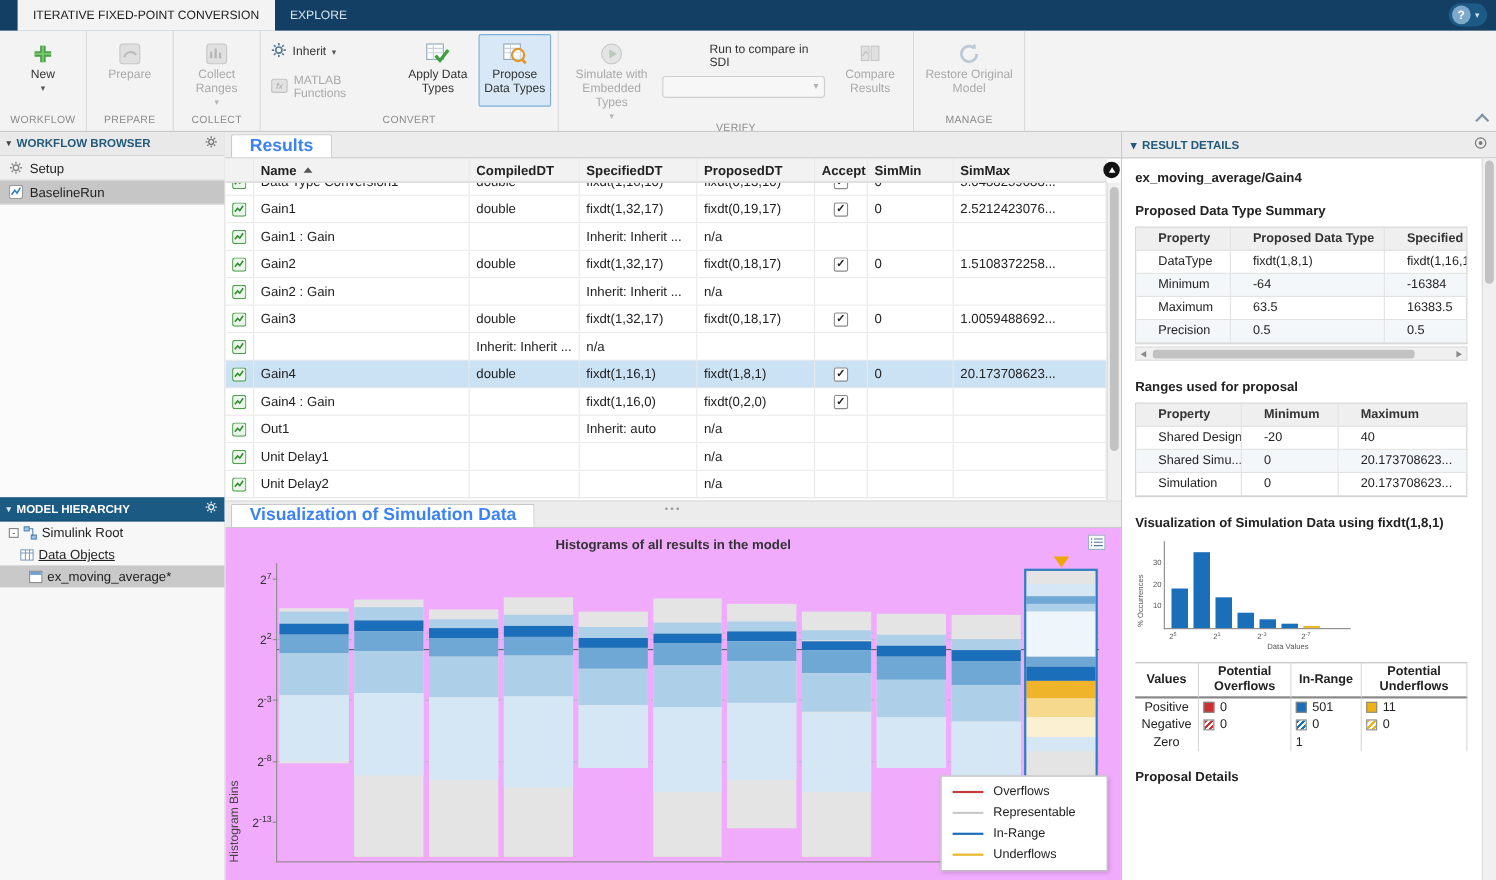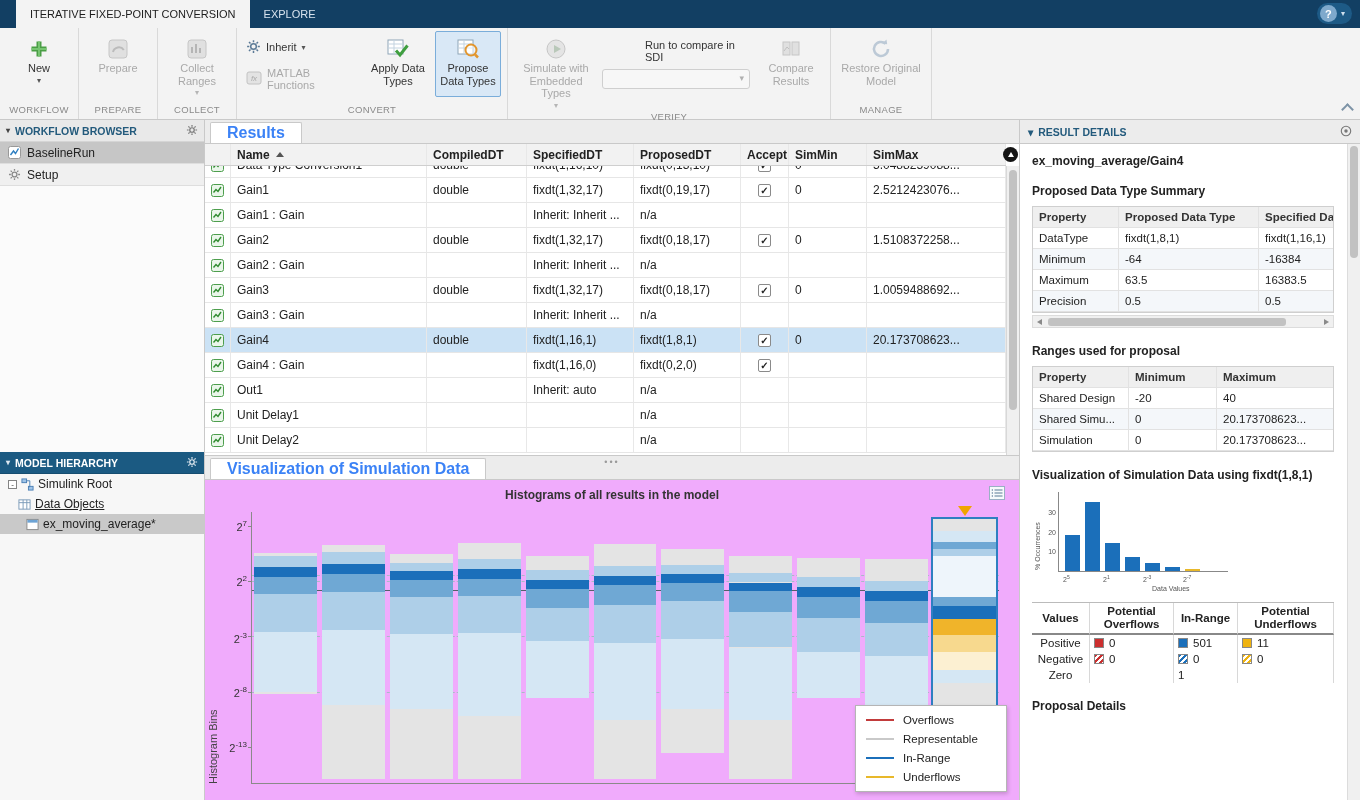--- a/index.html
+++ b/index.html
@@ -98,21 +98,21 @@
   .hl-row { display:flex; align-items:center; gap:9px; font-size:11.5px; color:#222; }
   .hl-swatch { width:28px; height:0; border-top:2.5px solid #000; flex:none; }
 
   
   .details { width:340px; flex:none; display:flex; flex-direction:column; background:#fff; position:relative; }
   .det-head { height:24px; flex:none; background:#ececec; border-bottom:1px solid #c9c9c9; display:flex; align-items:center; gap:5px; padding:0 8px; font-size:10.5px; font-weight:bold; color:#235a7c; }
   .det-body { flex:1; padding:10px 24px 0 12px; overflow:hidden; font-size:12px; color:#222; }
   .det-subject { font-weight:bold; margin-bottom:16px; }
   .det-h { font-weight:bold; margin:16px 0 8px; }
   .dtable { display:grid; border:1px solid #cfcfcf; width:302px; overflow:hidden; background:#fff; }
-  .dcell { padding:0 6px; font-size:11.5px; border-bottom:1px solid #e2e2e2; border-right:1px solid #e2e2e2; white-space:nowrap; overflow:hidden; height:21px; display:flex; align-items:center; color:#222; }
+  .dcell { padding:0 20px; font-size:11.5px; border-bottom:1px solid #e2e2e2; border-right:1px solid #e2e2e2; white-space:nowrap; overflow:hidden; height:21px; display:flex; align-items:center; color:#222; }
   .dh { background:#efefef; font-weight:bold; color:#333; }
   .alt { background:#f4f7fa; }
   .hsb { width:302px; height:13px; background:#f0f0f0; border:1px solid #dcdcdc; margin-top:2px; position:relative; }
   .hsb .harrow { position:absolute; top:0; width:13px; height:11px; display:flex; align-items:center; justify-content:center; cursor:pointer; }
   .hsb .tri-l { width:0; height:0; border-top:3.5px solid transparent; border-bottom:3.5px solid transparent; border-right:5px solid #8a8a8a; }
   .hsb .tri-r { width:0; height:0; border-top:3.5px solid transparent; border-bottom:3.5px solid transparent; border-left:5px solid #8a8a8a; }
   .hsb .hthumb { position:absolute; top:2px; left:15px; width:238px; height:8px; background:#c2c2c2; border-radius:3px; cursor:pointer; }
 
   .mini-chart { position:relative; height:104px; margin:2px 0 8px; }
   .mini-ylabel { position:absolute; left:2px; top:0; height:80px; writing-mode:vertical-rl; transform:rotate(180deg); display:flex; align-items:center; font-size:7px; color:#555; }
@@ -305,37 +305,37 @@
         <div class="phead">
           <span class="pcaret">▾</span>
           <span>WORKFLOW BROWSER</span>
           <span class="spacer"></span>
           <span><svg width="12" height="12" viewBox="0 0 16 16">
                 <circle cx="8" cy="8" r="3" fill="none" stroke="#777" stroke-width="1.6"></circle>
                 <path d="M8 1.2v2.3M8 12.5v2.3M1.2 8h2.3M12.5 8h2.3M3.2 3.2l1.6 1.6M11.2 11.2l1.6 1.6M12.8 3.2l-1.6 1.6M4.8 11.2l-1.6 1.6" stroke="#777" stroke-width="1.6"></path>
               </svg></span>
         </div>
         <div>
+            <div class="wf-item">
+              <div class="wf-ico">
+                <svg width="13" height="13" viewBox="0 0 16 16">
+                  <circle cx="8" cy="8" r="3" fill="none" stroke="#8a8a8a" stroke-width="1.6"></circle>
+                  <path d="M8 1.2v2.3M8 12.5v2.3M1.2 8h2.3M12.5 8h2.3M3.2 3.2l1.6 1.6M11.2 11.2l1.6 1.6M12.8 3.2l-1.6 1.6M4.8 11.2l-1.6 1.6" stroke="#8a8a8a" stroke-width="1.6"></path>
+                </svg>
+              </div>
+              <div>Setup</div>
+            </div>
             <div class="wf-item selected">
               <div class="wf-ico">
                 <svg width="13" height="13" viewBox="0 0 13 13">
                   <rect x="0.5" y="0.5" width="12" height="12" rx="2" fill="#fff" stroke="#999"></rect>
                   <path d="M2.5 9l3-4 2 2.5 3-5" stroke="#2e7fc1" fill="none" stroke-width="1.4"></path>
                 </svg>
               </div>
               <div>BaselineRun</div>
-            </div>
-            <div class="wf-item">
-              <div class="wf-ico">
-                <svg width="13" height="13" viewBox="0 0 16 16">
-                  <circle cx="8" cy="8" r="3" fill="none" stroke="#8a8a8a" stroke-width="1.6"></circle>
-                  <path d="M8 1.2v2.3M8 12.5v2.3M1.2 8h2.3M12.5 8h2.3M3.2 3.2l1.6 1.6M11.2 11.2l1.6 1.6M12.8 3.2l-1.6 1.6M4.8 11.2l-1.6 1.6" stroke="#8a8a8a" stroke-width="1.6"></path>
-                </svg>
-              </div>
-              <div>Setup</div>
             </div>
           </div>
       </div>
       <div class="mh">
         <div class="phead dark">
           <span class="pcaret">▾</span>
           <span>MODEL HIERARCHY</span>
           <span class="spacer"></span>
           <span><svg width="12" height="12" viewBox="0 0 16 16">
                 <circle cx="8" cy="8" r="3" fill="none" stroke="#e8eef4" stroke-width="1.6"></circle>
@@ -509,21 +509,20 @@
                 <div class="cell">0</div>
                 <div class="cell">1.0059488692...</div>
               </div>
               <div class="trow" style="grid-template-columns: 26px 196px 100px 107px 107px 48px 78px 1fr;">
                 <div class="cell icn">
                   <svg width="13" height="13" viewBox="0 0 13 13">
                     <rect x="0.5" y="0.5" width="12" height="12" rx="2" fill="#eaf6ea" stroke="#4d9e4d"></rect>
                     <path d="M2.5 8.5l2.5-3 2 2 3-4.5" fill="none" stroke="#2f8b2f" stroke-width="1.4"></path>
                   </svg>
                 </div>
-                <div class="cell">Gain3 : Gain</div>
                 <div class="cell"></div>
                 <div class="cell">Inherit: Inherit ...</div>
                 <div class="cell">n/a</div>
                 <div class="cell accept"></div>
                 <div class="cell"></div>
                 <div class="cell"></div>
               </div>
               <div class="trow selected" style="grid-template-columns: 26px 196px 100px 107px 107px 48px 78px 1fr;">
                 <div class="cell icn">
                   <svg width="13" height="13" viewBox="0 0 13 13">

